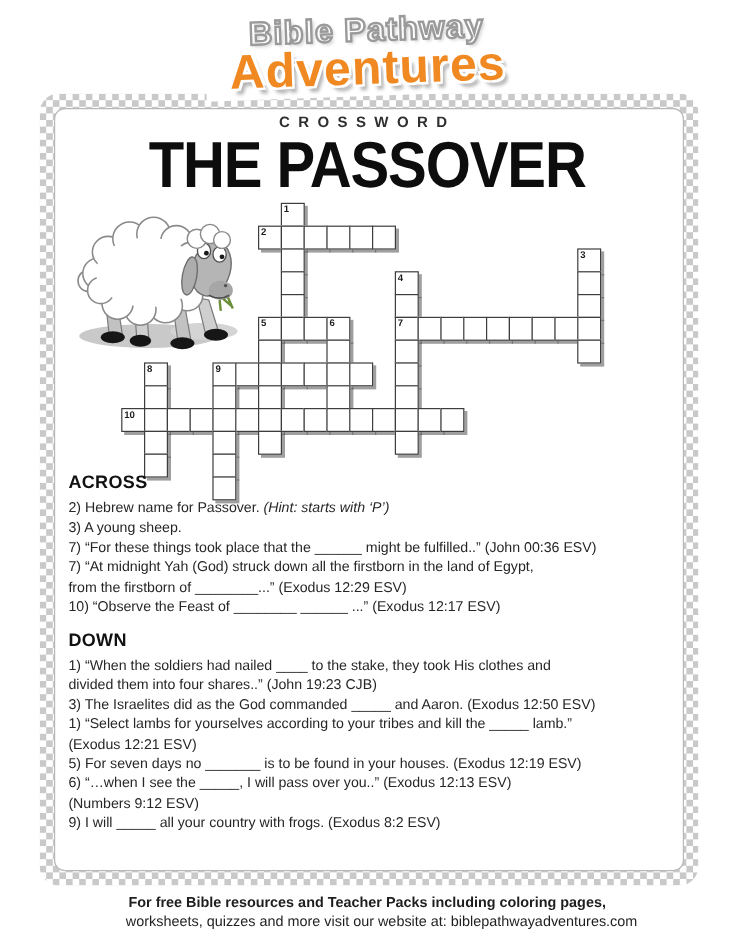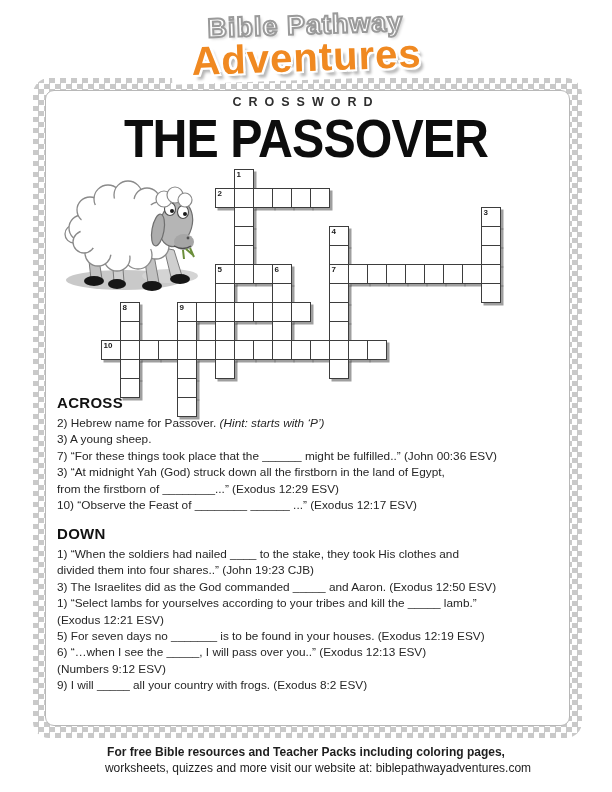--- a/index.html
+++ b/index.html
@@ -203,21 +203,21 @@
       <div class="cell" style="left: 76px; top: 209px;"></div>
       <div class="cell" style="left: 76px; top: 228px;"></div>
     </div>
 
   <div class="clues clues-across">
     <div class="clues-header">ACROSS</div>
     <div>
         <div class="clue-line"><span>2) Hebrew name for Passover. </span><span class="it">(Hint: starts with ‘P’)</span></div>
         <div class="clue-line"><span>3) A young sheep.</span></div>
         <div class="clue-line"><span>7) “For these things took place that the ______ might be fulfilled..” (John 00:36 ESV)</span></div>
-        <div class="clue-line"><span>3) “At midnight Yah (God) struck down all the firstborn in the land of Egypt,</span></div>
+        <div class="clue-line"><span>7) “At midnight Yah (God) struck down all the firstborn in the land of Egypt,</span></div>
         <div class="clue-line"><span>from the firstborn of ________...” (Exodus 12:29 ESV)</span></div>
         <div class="clue-line"><span>10) “Observe the Feast of ________ ______ ...” (Exodus 12:17 ESV)</span></div>
       </div>
   </div>
 
   <div class="clues clues-down">
     <div class="clues-header">DOWN</div>
     <div>
         <div class="clue-line"><span>1) “When the soldiers had nailed ____ to the stake, they took His clothes and</span></div>
         <div class="clue-line"><span>divided them into four shares..” (John 19:23 CJB)</span></div>

